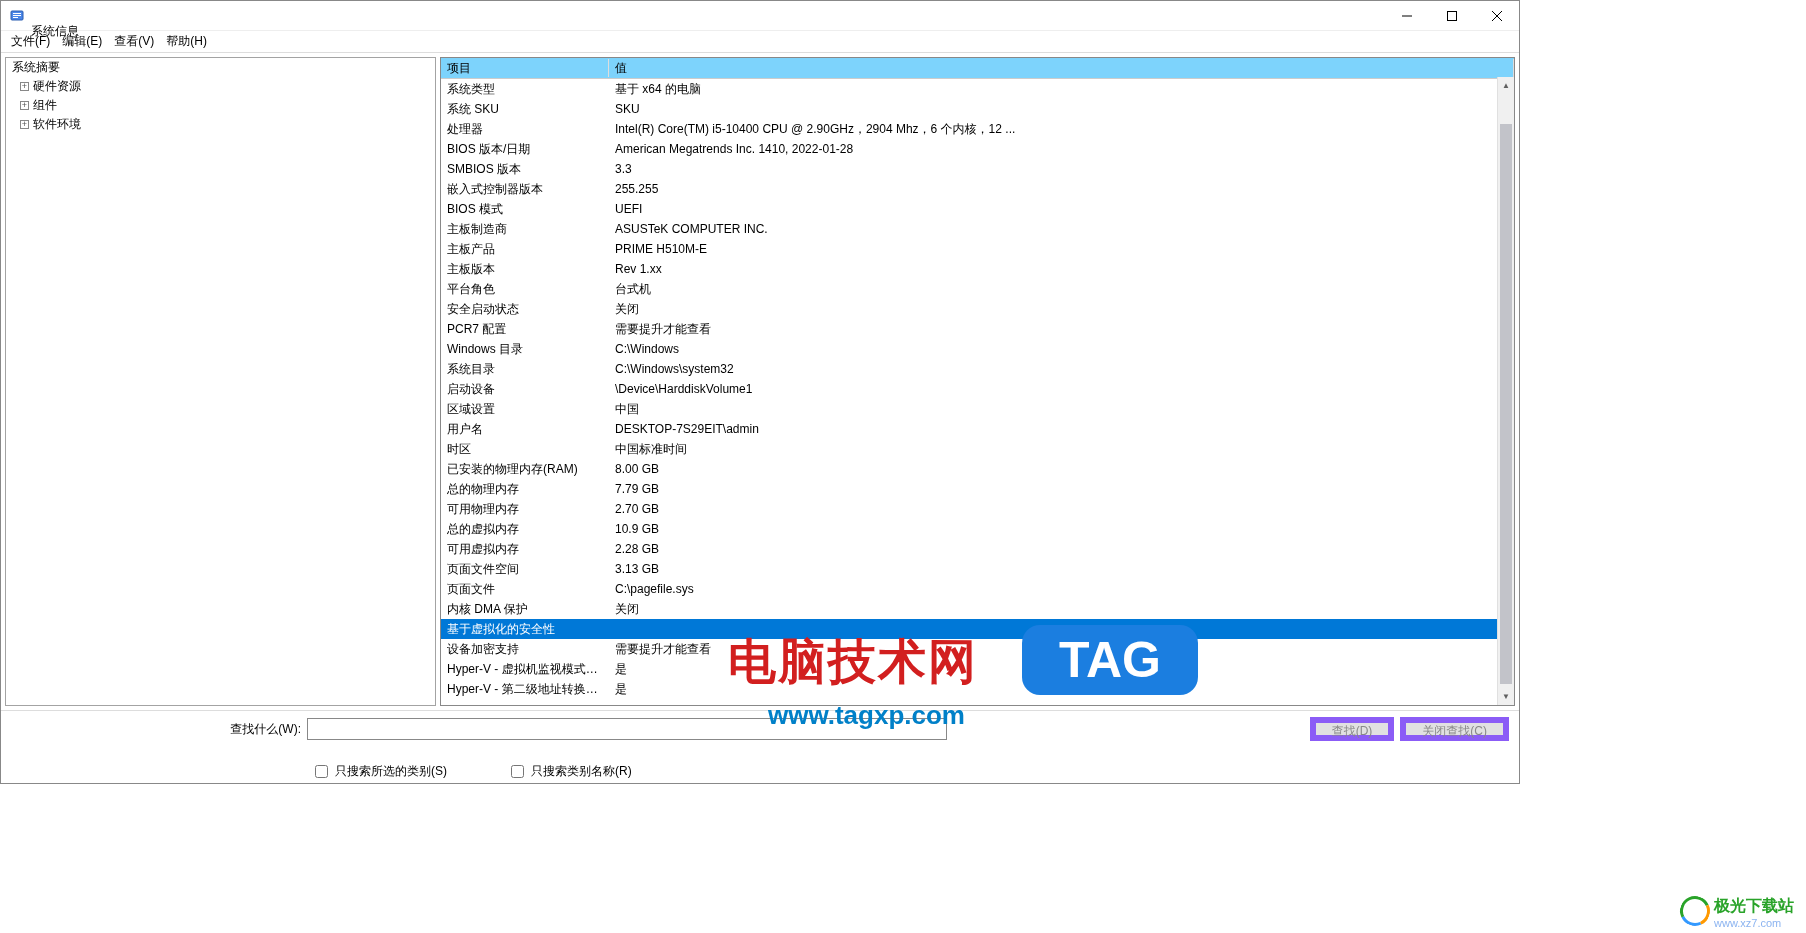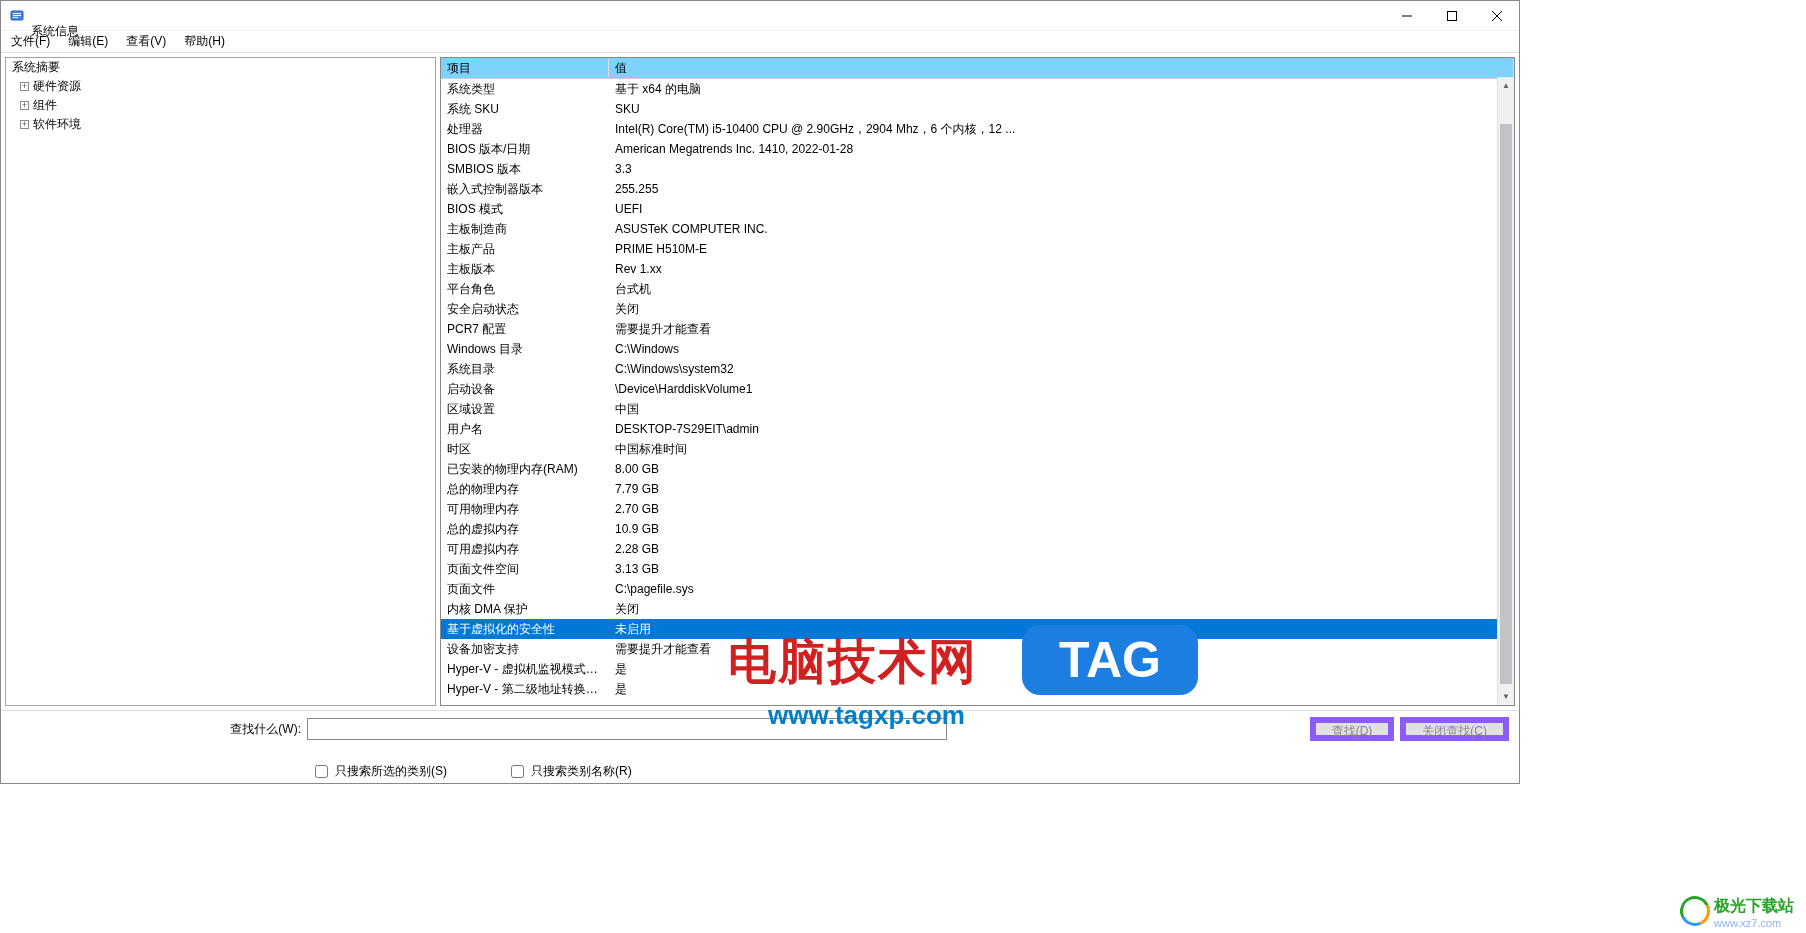--- a/index.html
+++ b/index.html
@@ -48,21 +48,20 @@
     align-items: center;
     justify-content: center;
     font-size: 13px;
     font-family: "Segoe MDL2 Assets", sans-serif;
   }
   .menubar {
     height: 22px;
     display: flex;
     align-items: center;
     padding: 0 4px;
-    gap: 6px;
     border-bottom: 1px solid #ddd;
   }
   .menubar .menu-item {
     padding: 2px 6px;
     cursor: default;
   }
   .content {
     flex: 1;
     display: flex;
     overflow: hidden;
@@ -441,21 +440,20 @@
               <div class="row">
                 <div class="col-item">页面文件</div>
                 <div class="col-value">C:\pagefile.sys</div>
               </div>
               <div class="row">
                 <div class="col-item">内核 DMA 保护</div>
                 <div class="col-value">关闭</div>
               </div>
               <div class="row selected">
                 <div class="col-item">基于虚拟化的安全性</div>
-                <div class="col-value">未启用</div>
               </div>
               <div class="row">
                 <div class="col-item">设备加密支持</div>
                 <div class="col-value">需要提升才能查看</div>
               </div>
               <div class="row">
                 <div class="col-item">Hyper-V - 虚拟机监视模式扩展</div>
                 <div class="col-value">是</div>
               </div>
               <div class="row">

